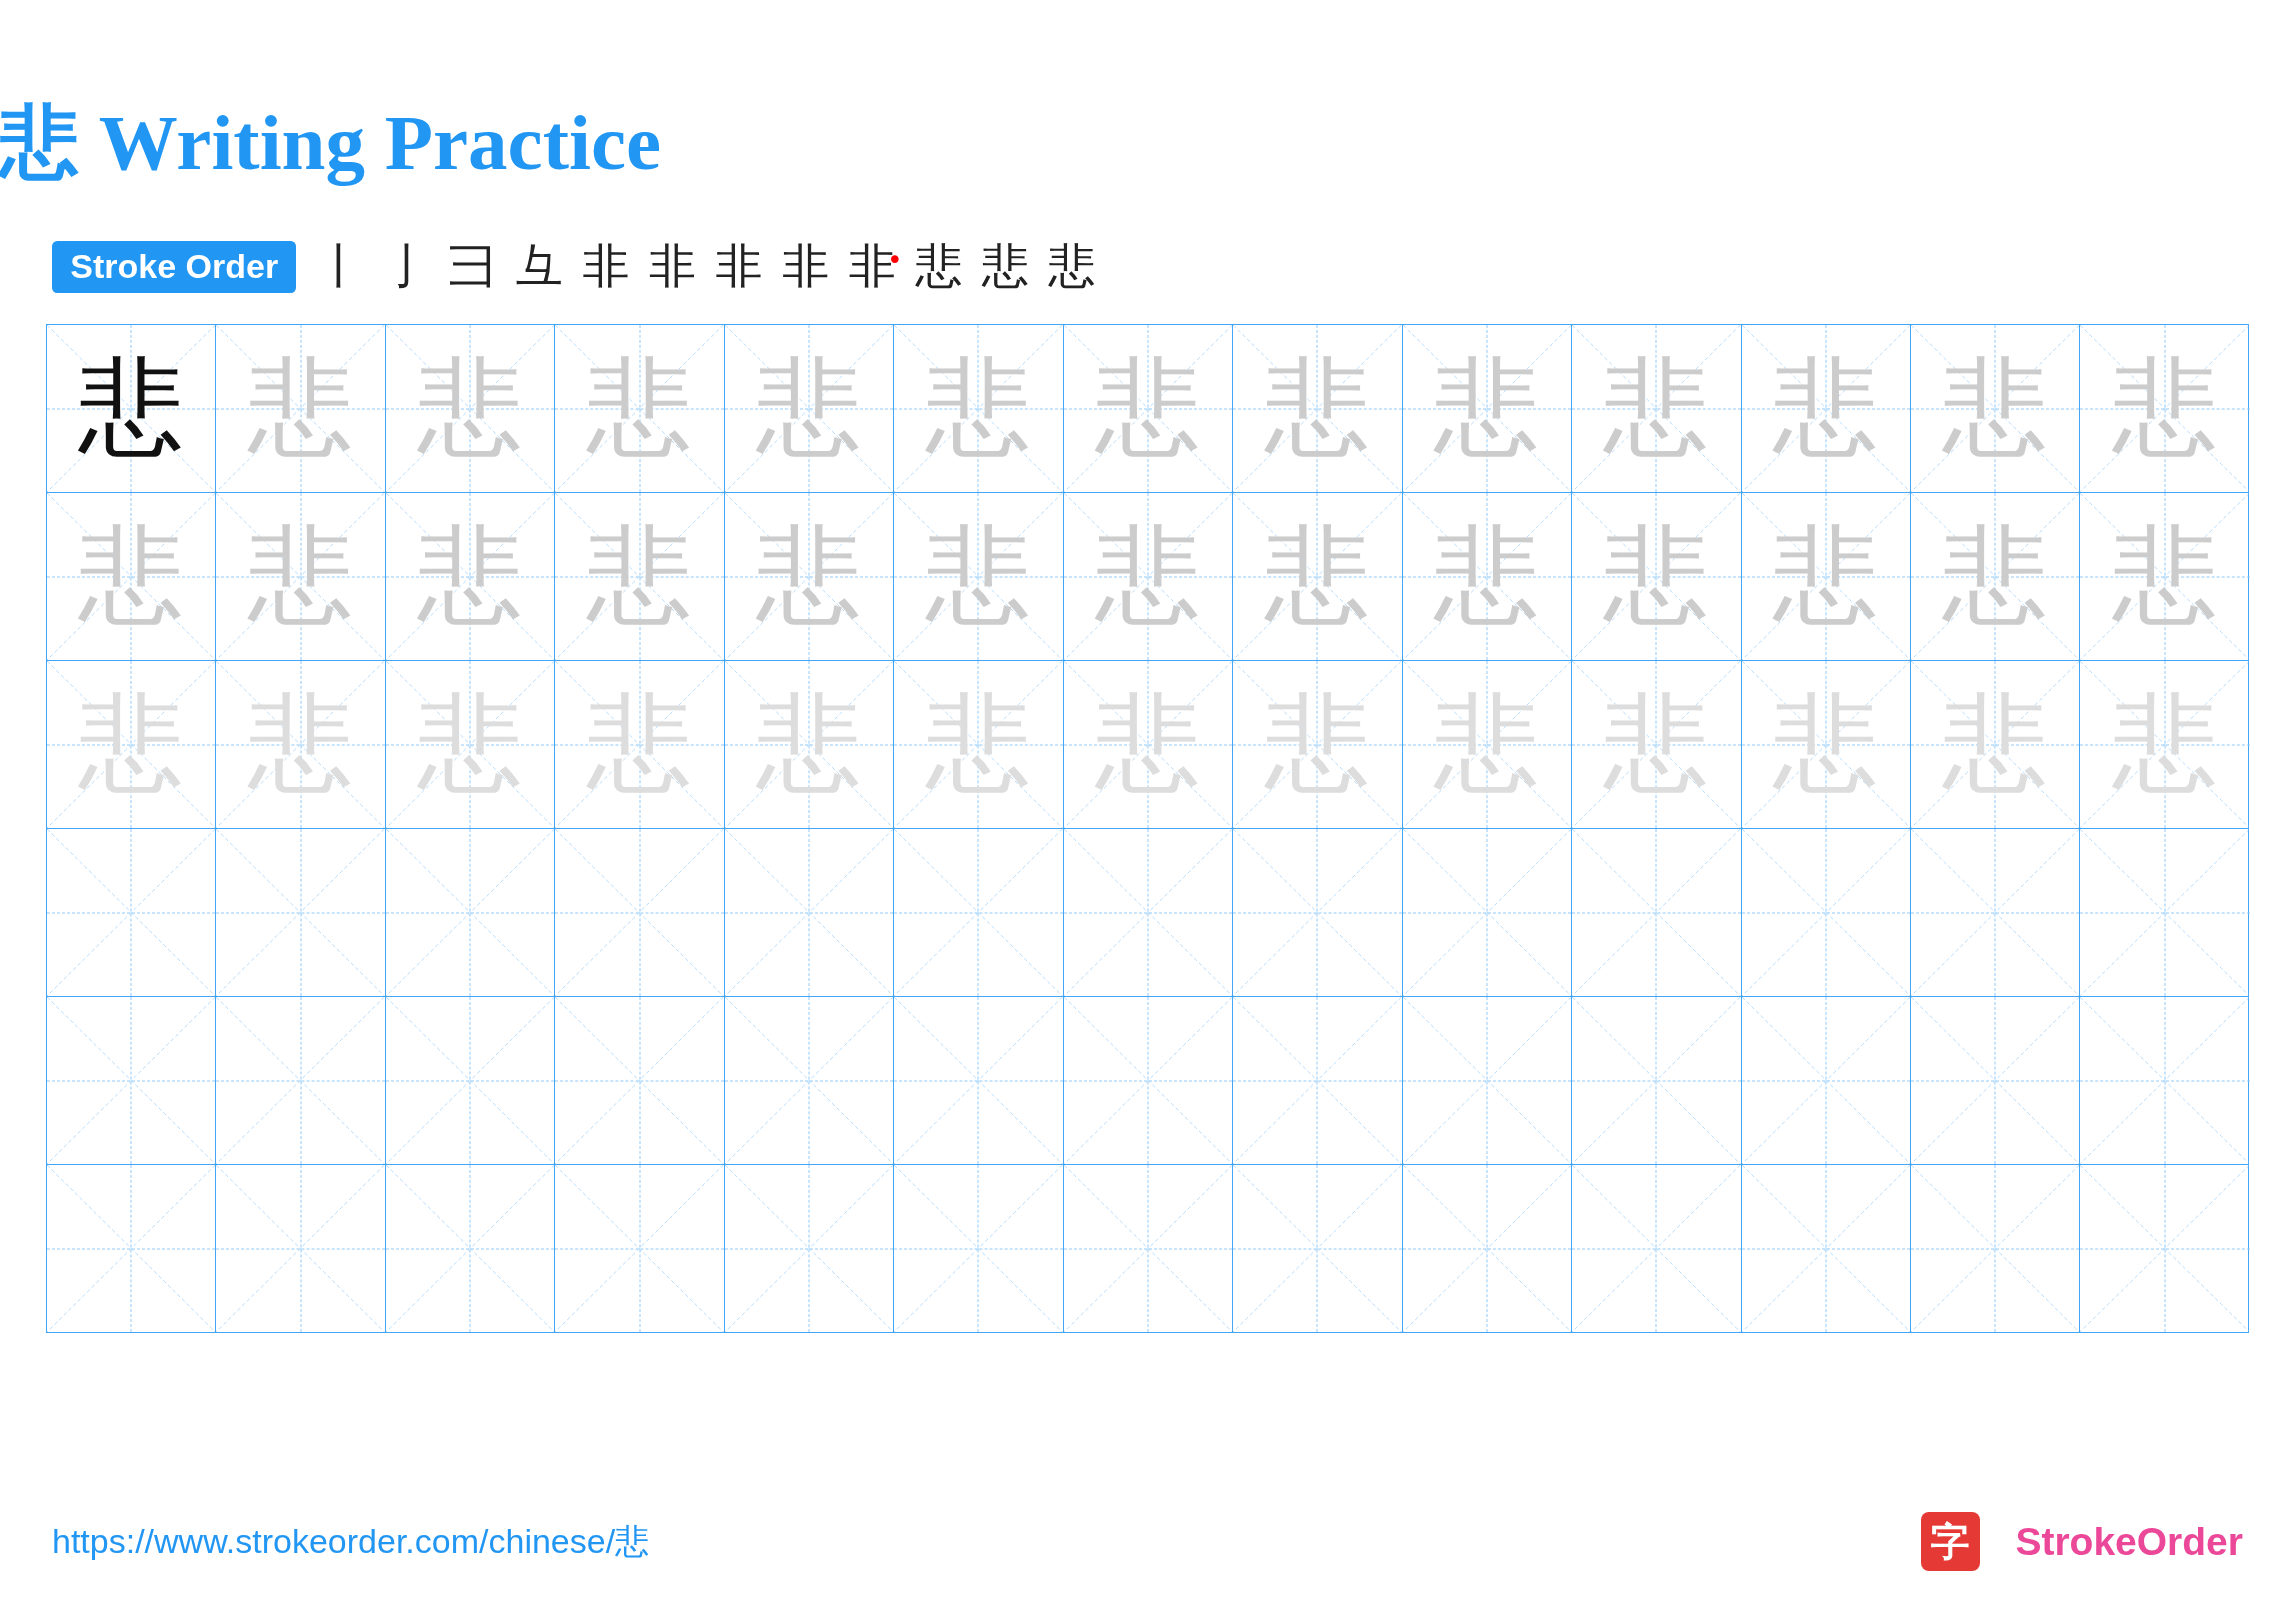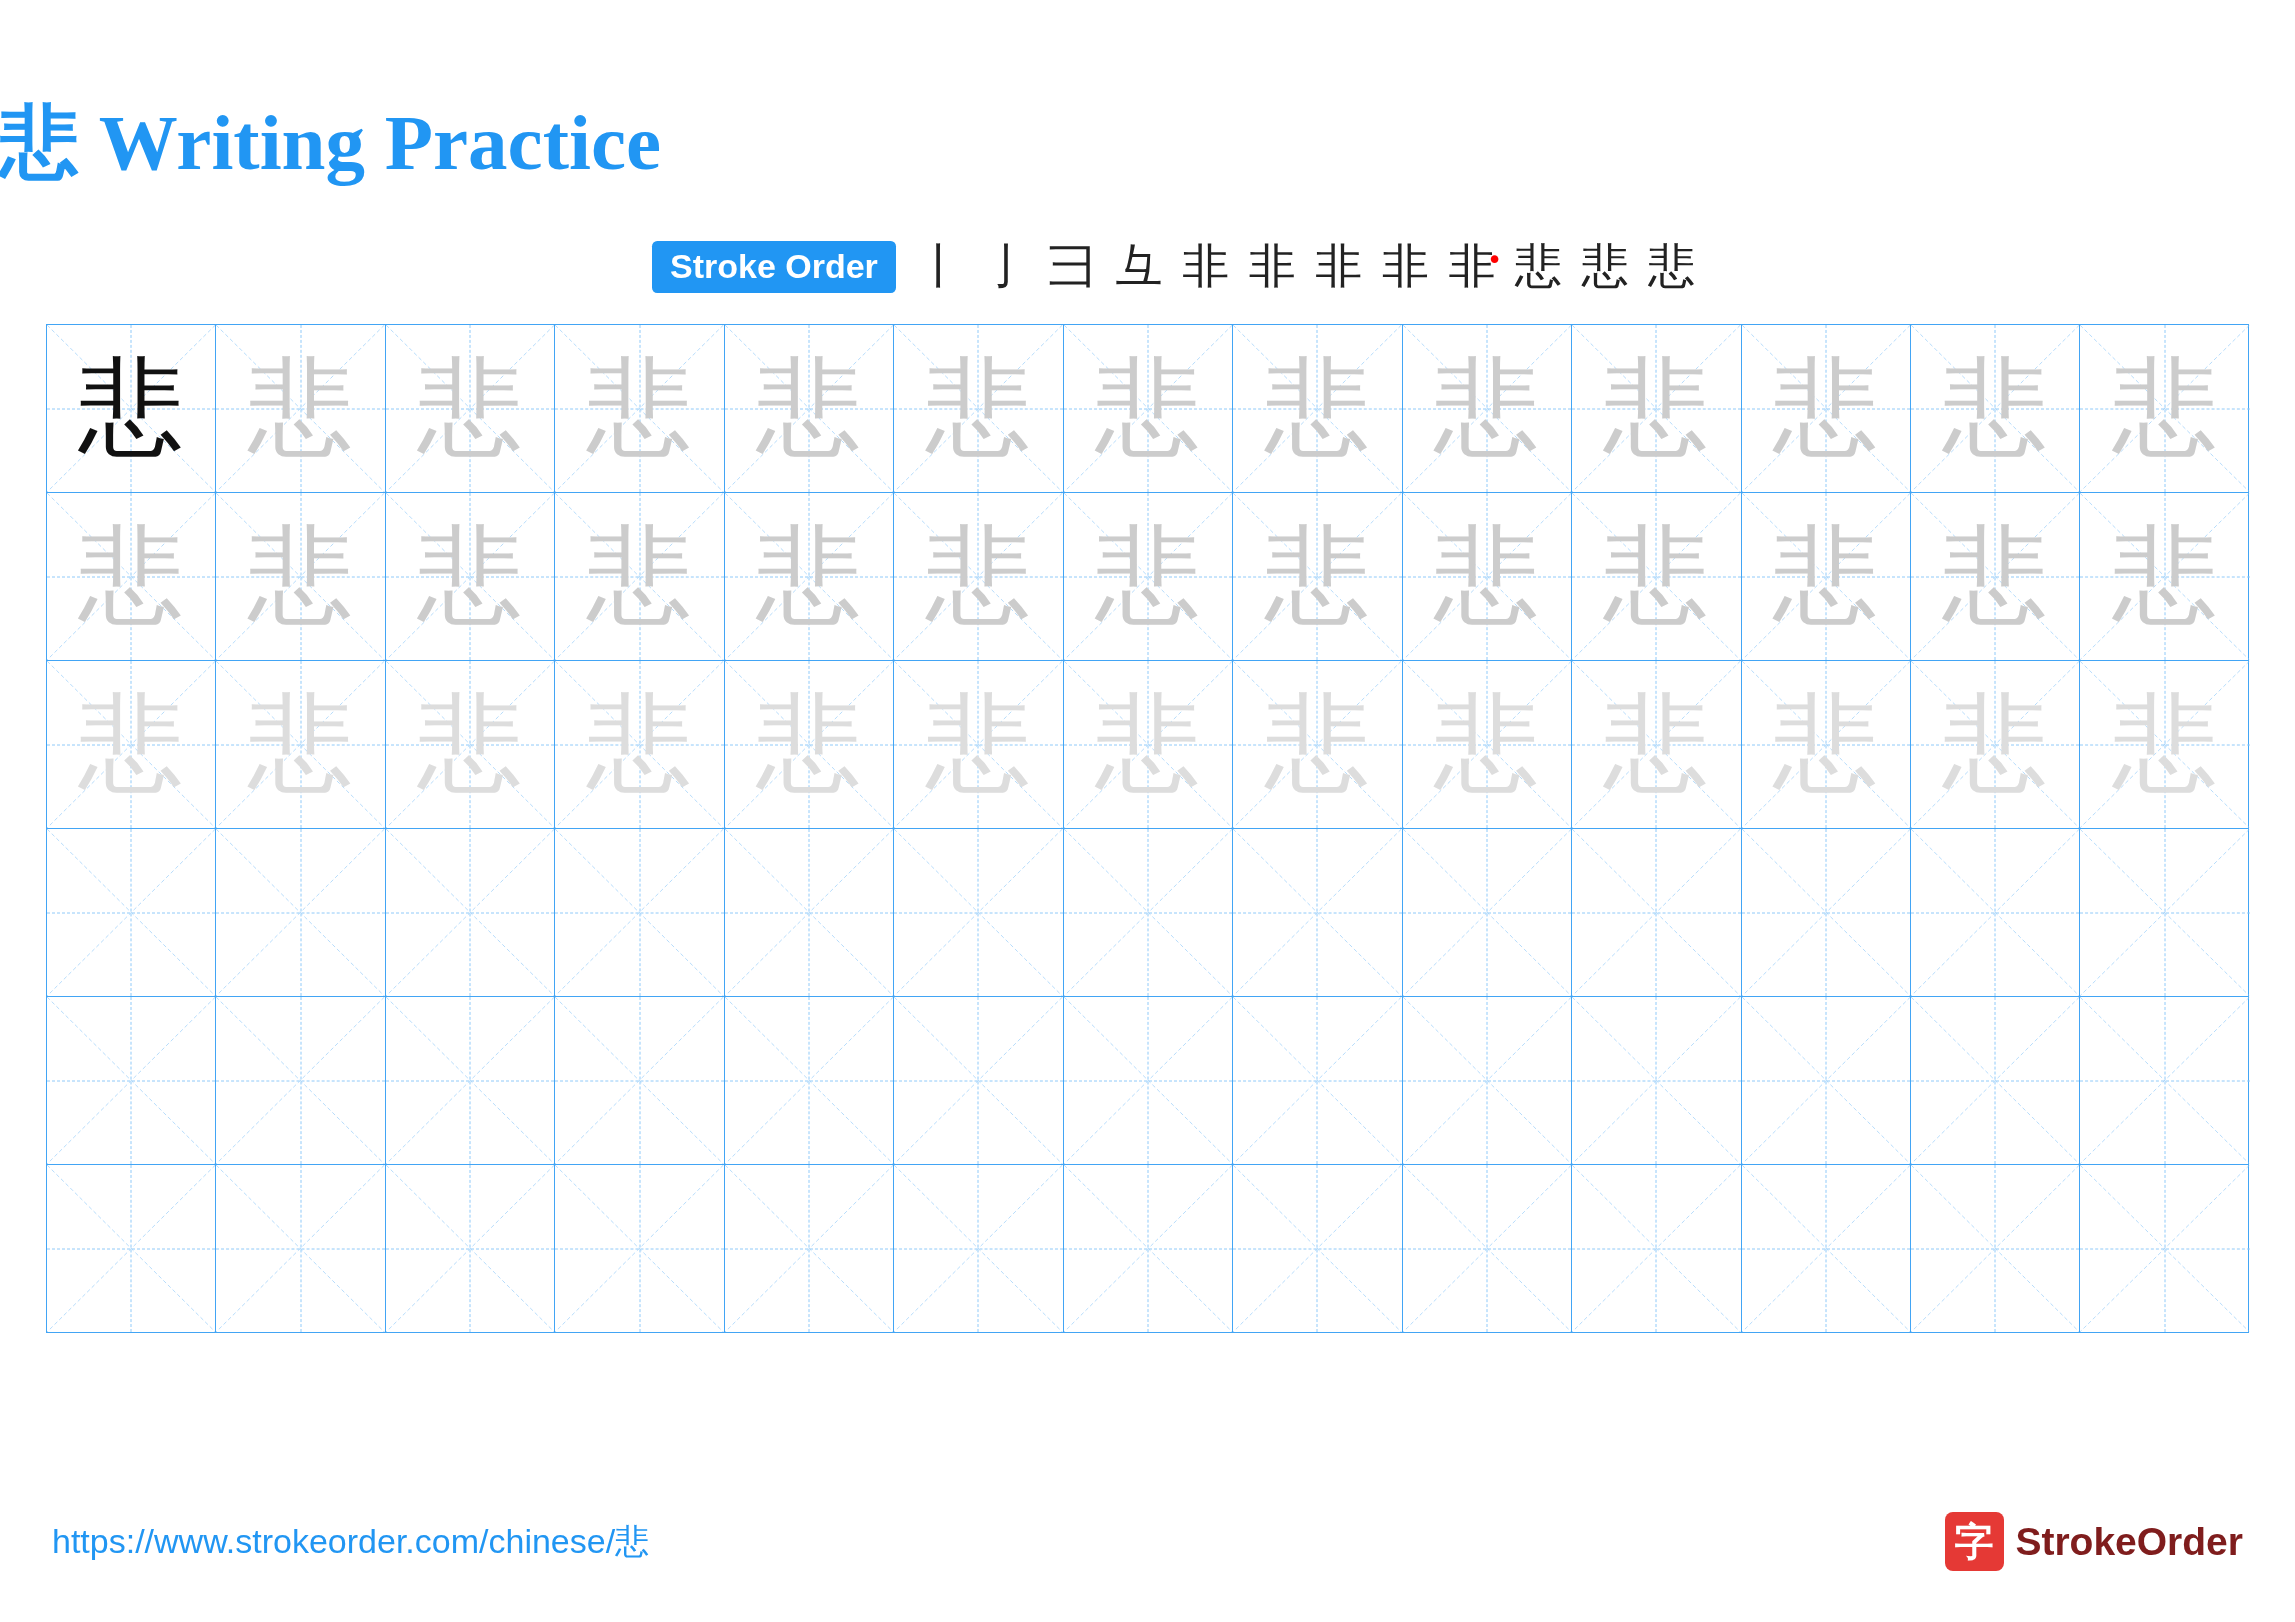--- a/index.html
+++ b/index.html
@@ -27,21 +27,20 @@
       font-size: 79px;
       font-weight: bold;
     }
 
     .stroke-order-row {
       display: flex;
       align-items: center;
       padding-left: 52px;
       margin-bottom: 26px;
       gap: 19.6px;
-      justify-content: center;
     }
     .stroke-order-badge {
       background: #2196F3;
       color: white;
       font-size: 34px;
       font-weight: bold;
       padding: 6.5px 18.3px;
       border-radius: 5.2px;
       font-family: sans-serif;
       white-space: nowrap;
@@ -171,22 +170,23 @@
       align-items: center;
       justify-content: center;
       color: white;
       font-size: 39px;
       font-family: serif;
       font-weight: bold;
     }
     .logo-text {
       font-size: 39px;
       font-weight: bold;
-      color: #7f1d1d;
+      color: #ec4899;
       font-family: sans-serif;
+      margin-left: 24px;
     }
   </style>
 </head>
 <body>
 
 <div class="page-title">
   <span class="char">悲</span><span class="text"> Writing Practice</span>
 </div>
 
 <div class="stroke-order-row">

